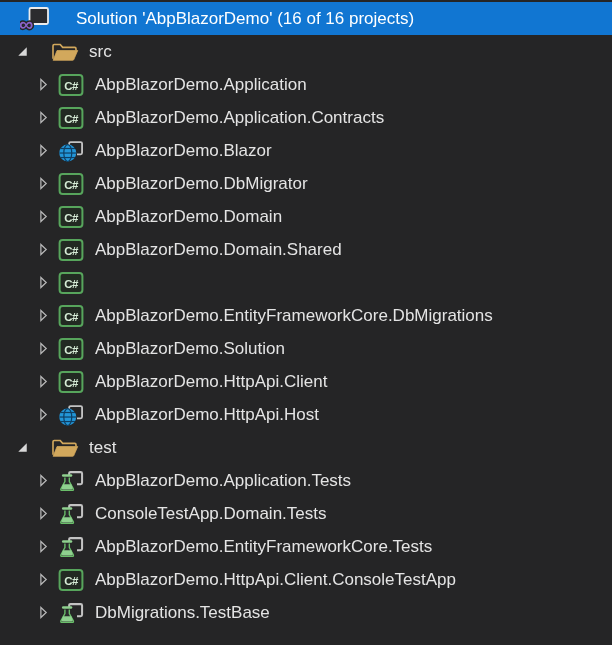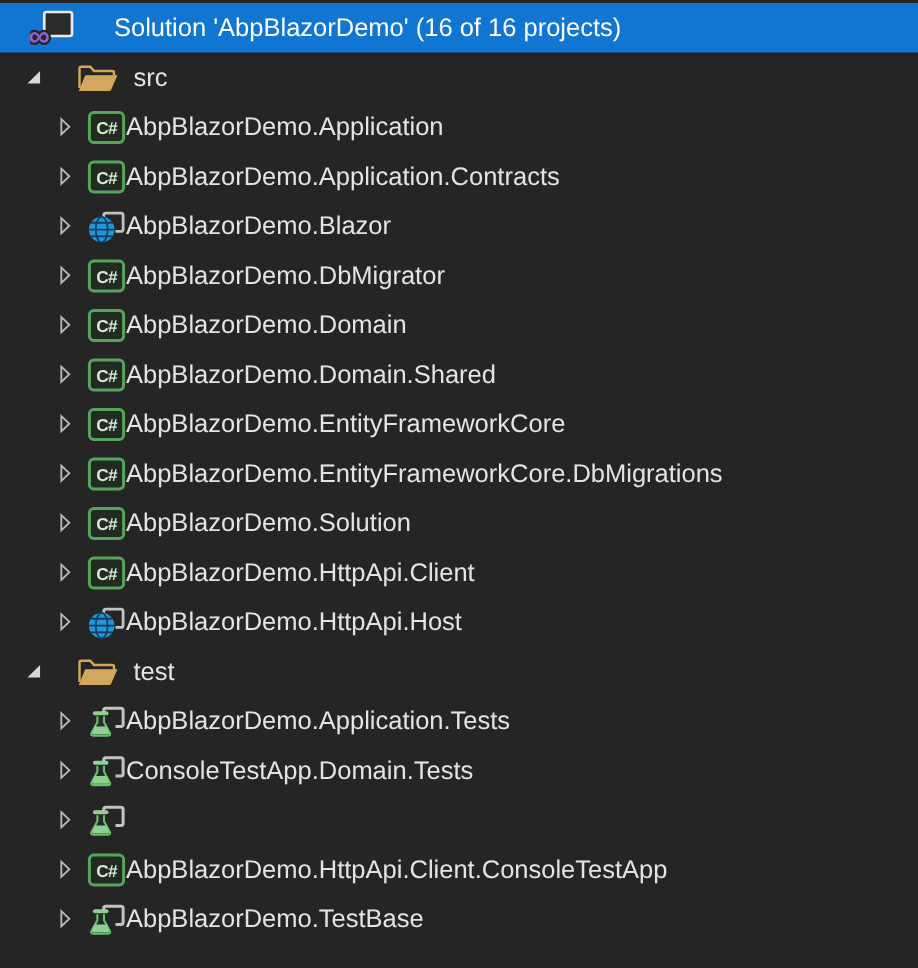--- a/index.html
+++ b/index.html
@@ -24,21 +24,21 @@
   .solution .label{margin-left:26px}
   
   .lvl1{padding-left:15px}
   .lvl1 .ficon{margin-left:20px}
   .ficon svg{width:29px;height:23px;display:block}
   .lvl1 .label{margin-left:10px}
   
   .lvl2{padding-left:36px}
   .lvl2 .picon{margin-left:7px}
   .picon svg{width:26px;height:24px;display:block}
-  .lvl2 .label{}
+  .lvl2 .label{margin-left:11px}
   .icon{flex:none;display:flex;align-items:center}
 </style>
 </head>
 <body>
 
 <svg class="symbols" xmlns="http://www.w3.org/2000/svg" aria-hidden="true">
   <defs>
     <symbol id="sym-solution" viewBox="0 0 30 26">
       <rect x="9.5" y="2" width="18.5" height="16" rx="1.5" fill="#2b2b2e" stroke="#ececec" stroke-width="1.8"></rect>
       <text x="-1" y="24.5" font-size="20" font-weight="bold" fill="#8a63c9" font-family="Liberation Sans, sans-serif" stroke="#252526" stroke-width="3" style="paint-order:stroke">∞</text>
@@ -189,21 +189,20 @@
     <span class="expander">
         <svg>
           <use href="#sym-collapsed"></use>
         </svg>
       </span>
     <span class="icon picon">
         <svg>
           <use href="#sym-csharp"></use>
         </svg>
       </span>
-    <span class="label">AbpBlazorDemo.EntityFrameworkCore</span>
   </div>
 
   <div class="row lvl2">
     <span class="expander">
         <svg>
           <use href="#sym-collapsed"></use>
         </svg>
       </span>
     <span class="icon picon">
         <svg>
@@ -301,20 +300,21 @@
     <span class="expander">
         <svg>
           <use href="#sym-collapsed"></use>
         </svg>
       </span>
     <span class="icon picon">
         <svg>
           <use href="#sym-test"></use>
         </svg>
       </span>
+    <span class="label">AbpBlazorDemo.EntityFrameworkCore.Tests</span>
   </div>
 
   <div class="row lvl2">
     <span class="expander">
         <svg>
           <use href="#sym-collapsed"></use>
         </svg>
       </span>
     <span class="icon picon">
         <svg>
@@ -328,16 +328,16 @@
     <span class="expander">
         <svg>
           <use href="#sym-collapsed"></use>
         </svg>
       </span>
     <span class="icon picon">
         <svg>
           <use href="#sym-test"></use>
         </svg>
       </span>
-    <span class="label">AbpBlazorDemo.TestBase</span>
+    <span class="label">DbMigrations.TestBase</span>
   </div>
 
 </div>
 
 </body></html>

